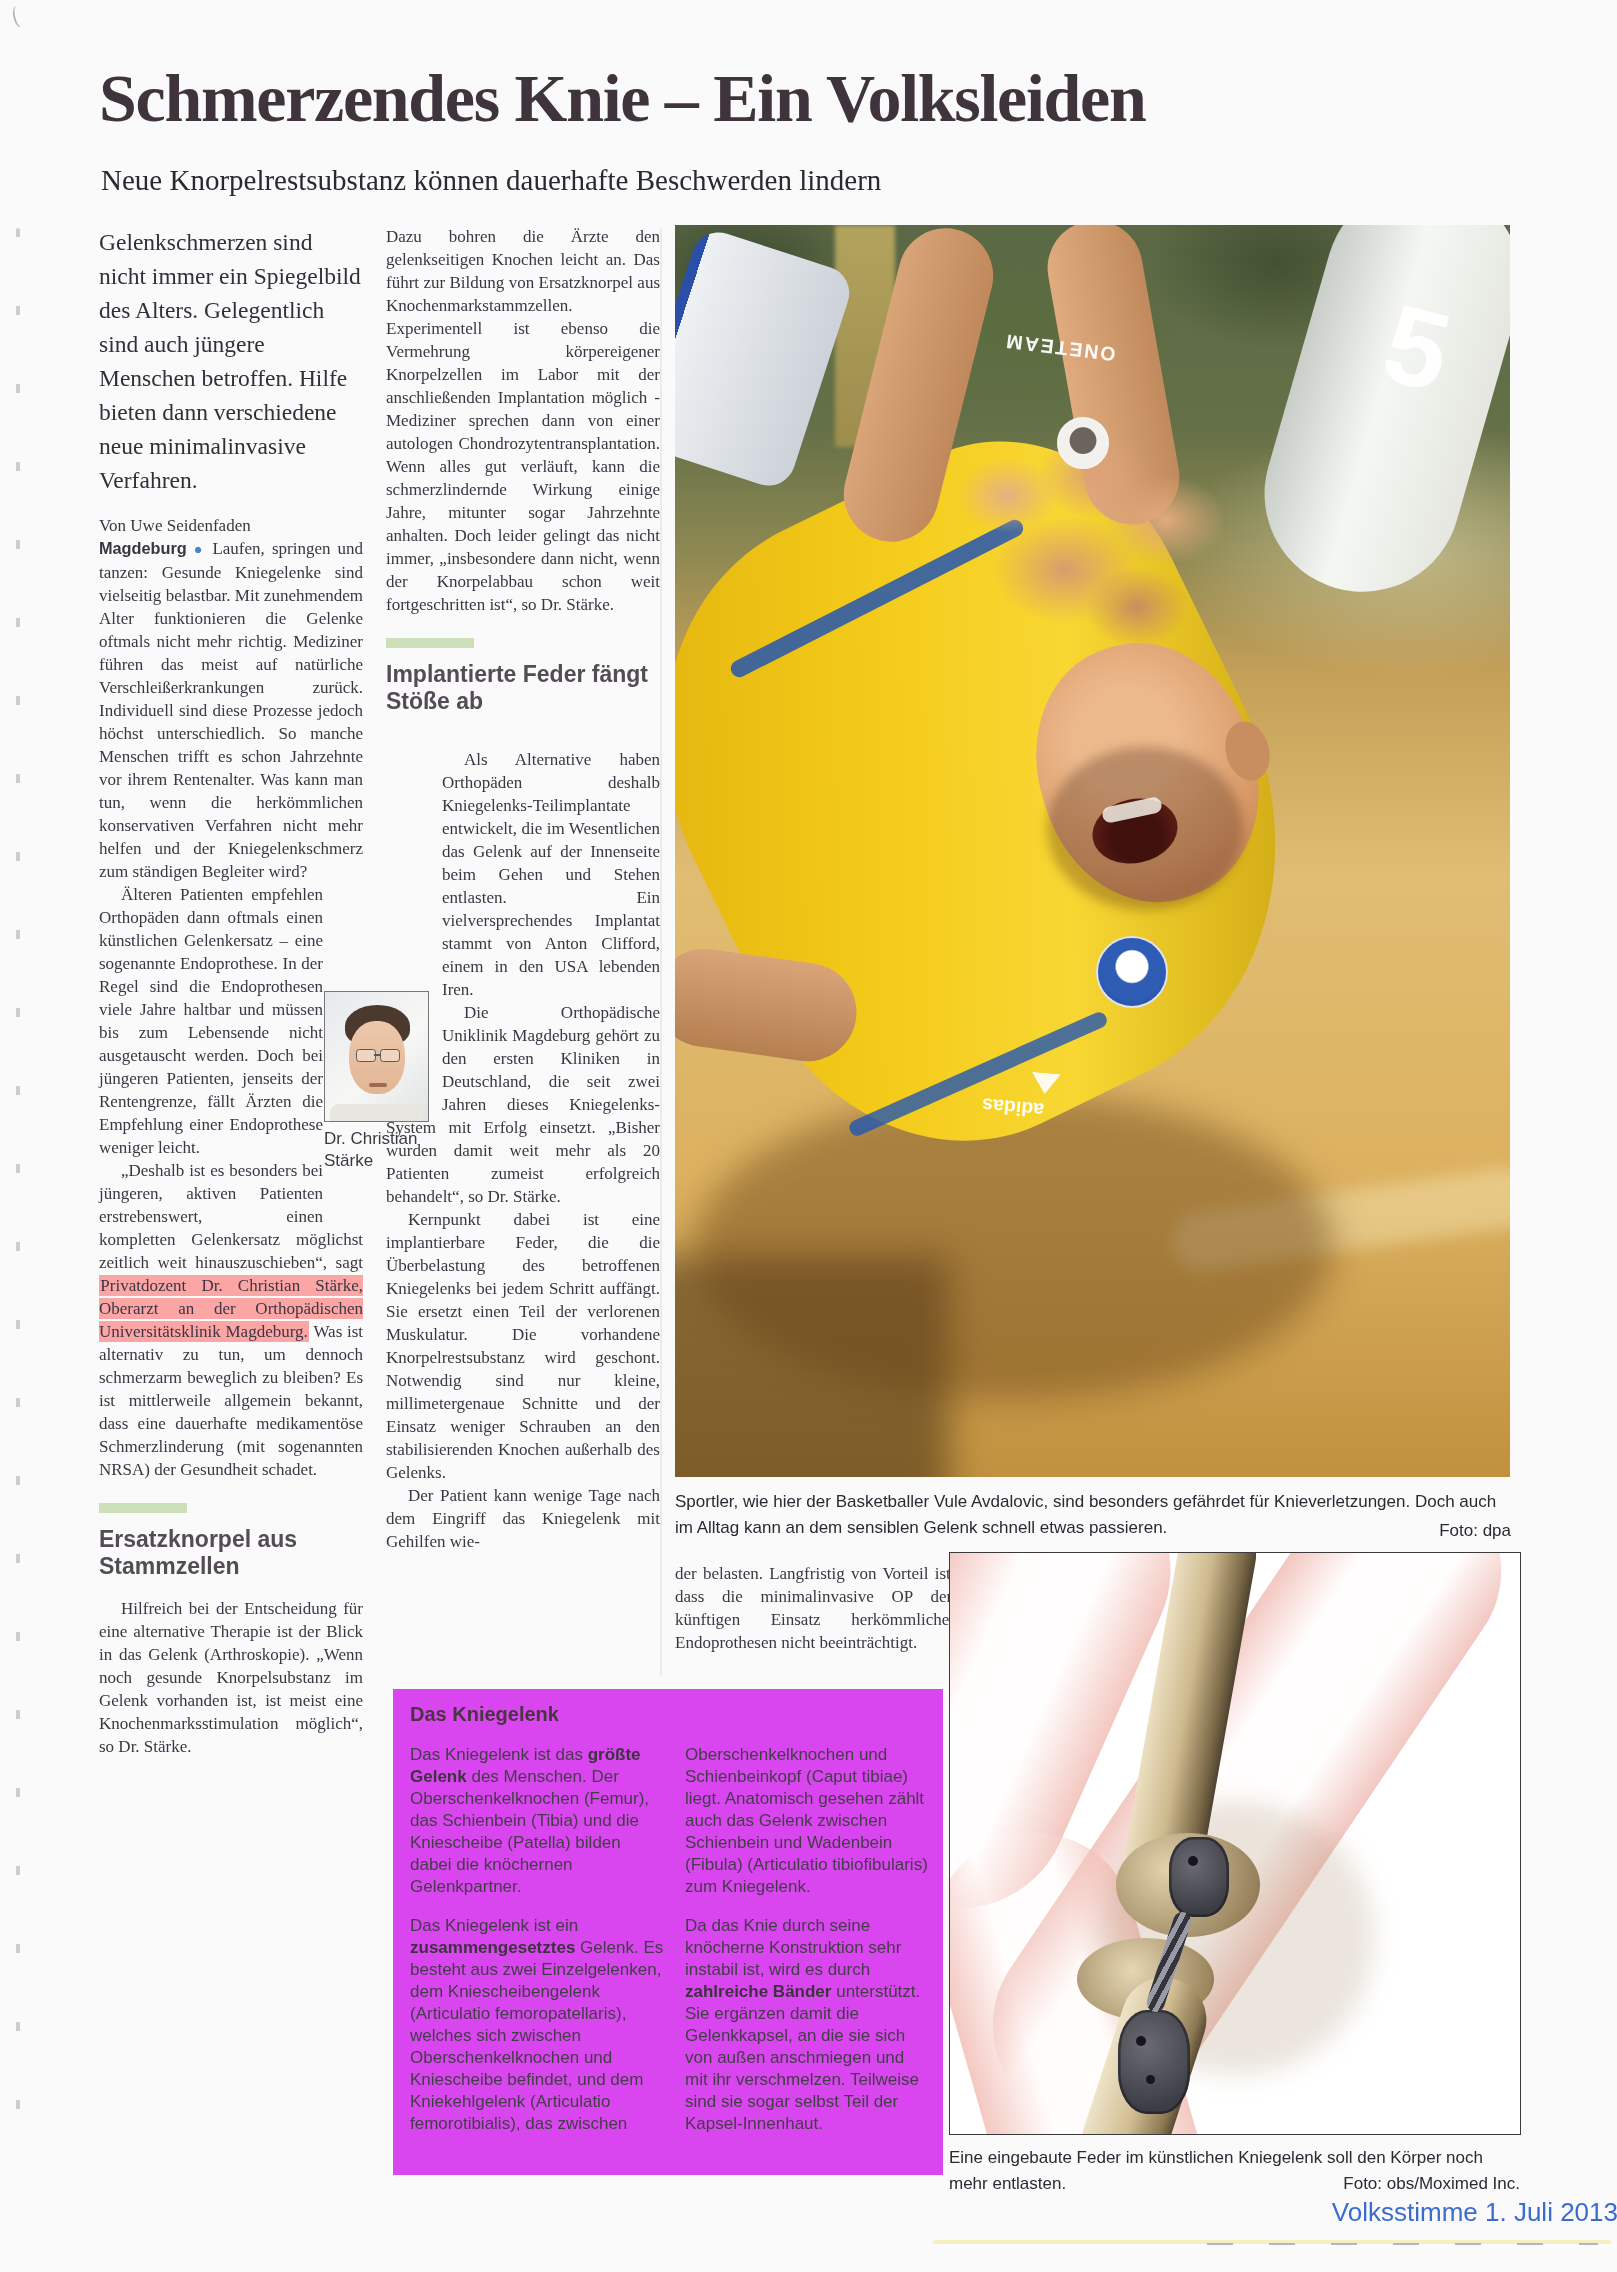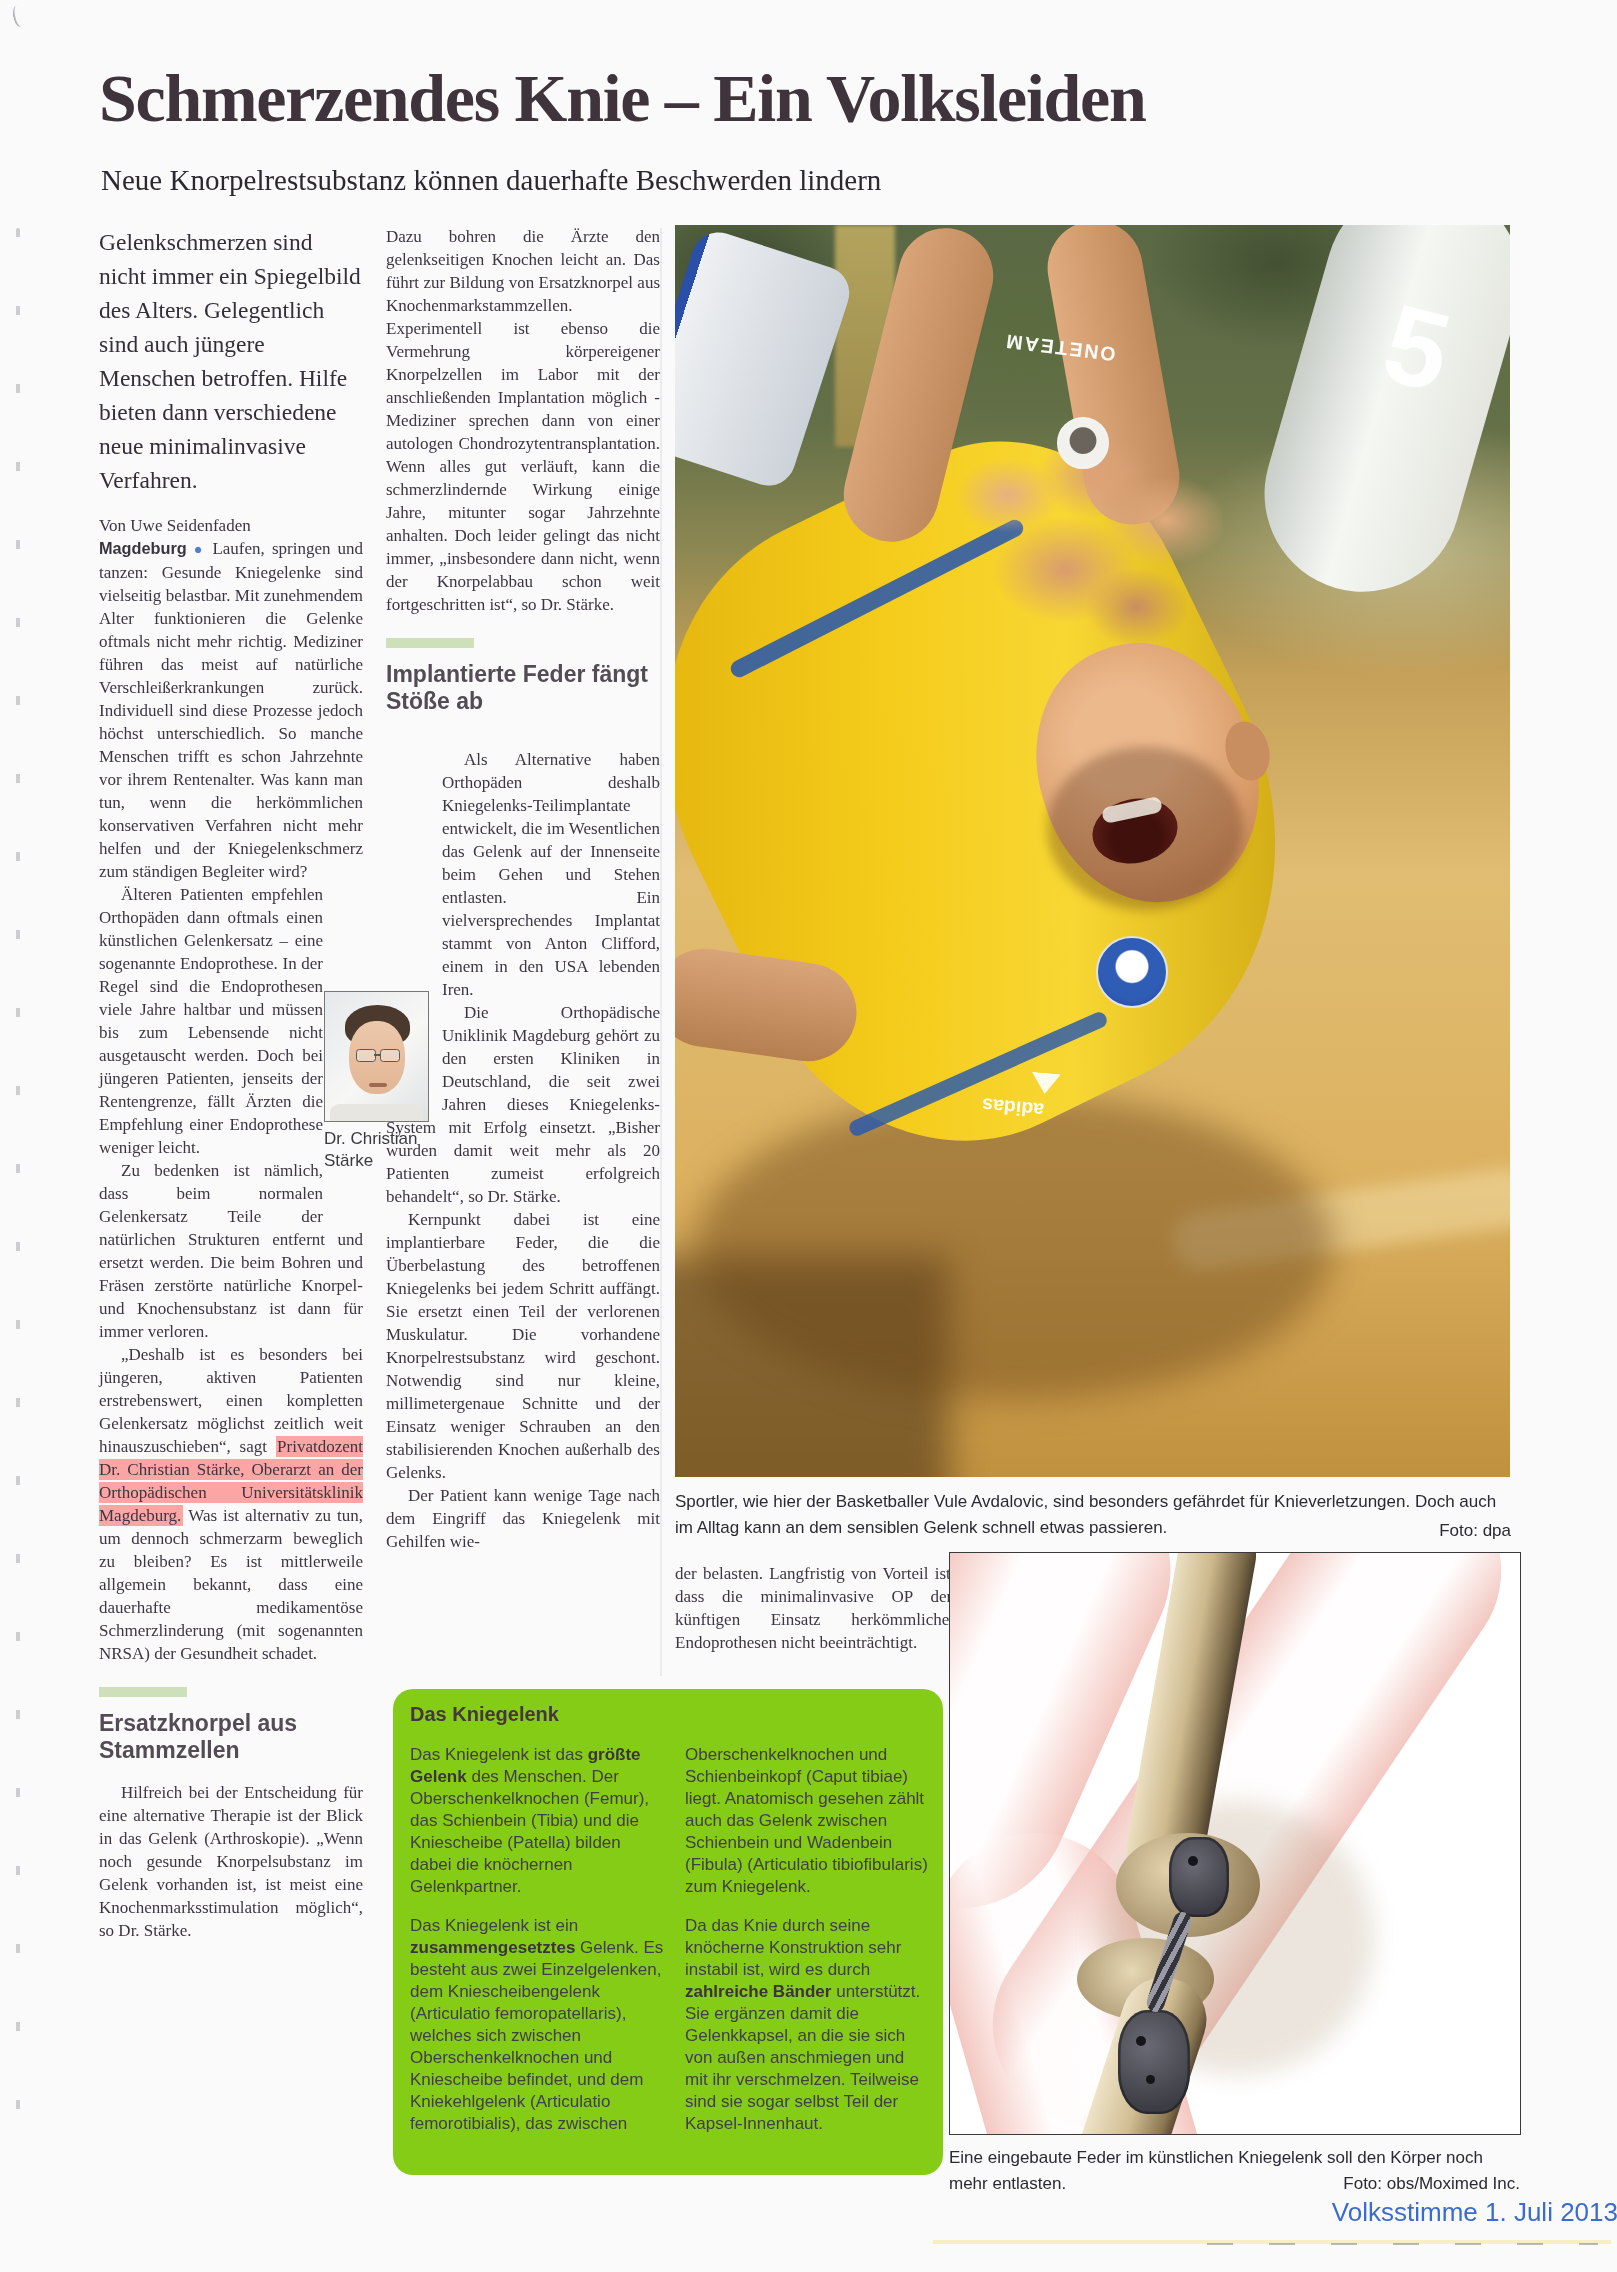--- a/index.html
+++ b/index.html
@@ -19,21 +19,21 @@
   .bluedot{color:#4d7fd6;font-size:14.4px;}
   .subhead-divider{width:88px;height:9.8px;background:#cde0ba;margin:22px 0 13px 0;}
   .subhead{font-family:"Liberation Sans",sans-serif;font-weight:bold;font-size:23px;line-height:27px;
            color:#544c55;text-align:left;margin:0 0 17px 0;}
   .hl{background:#fca5a5;padding:0.7px 1.3px;}
   .caption{font-family:"Liberation Sans",sans-serif;font-size:17px;line-height:26px;color:#2b2a33;text-align:left;}
   .credit{position:absolute;right:0;bottom:0;font-family:"Liberation Sans",sans-serif;font-size:17px;color:#2b2a33;}
   .wrap-spacer-r{float:right;width:40px;height:189px;margin-top:150px;}
   .wrap-spacer-l{float:left;width:56px;height:202px;margin-top:150px;}
   
-  .infobox{background:#84cc16;border-radius:20px;}
+  .infobox{background:#d946ef;}
   .infobox .ib-title{font-family:"Liberation Sans",sans-serif;font-weight:bold;font-size:20px;color:#473640;}
   .ib-col{font-family:"Liberation Sans",sans-serif;font-size:17px;line-height:22px;color:#433d47;text-align:left;}
   .ib-col p{margin:0 0 17px 0;}
   .ib-col b{color:#3c333e;}
   
   .footer{width:100%;text-align:right;font-family:"Liberation Sans",sans-serif;font-size:26px;color:#3a6cd0;}
   
   .ph{overflow:hidden;}
   .round{border-radius:50%;}
   .portrait-cap{font-family:"Liberation Sans",sans-serif;font-size:17px;line-height:22px;color:#3a3a40;}
@@ -52,21 +52,20 @@
   <div class="abs" style="left:1207px;top:2243px;width:391px;height:2px;background:repeating-linear-gradient(90deg,rgba(90,90,100,.4) 0 26px,transparent 26px 62px);"></div>
 
   <div class="abs headline" style="left:99px;top:64px;">Schmerzendes Knie – Ein Volksleiden</div>
   <div class="abs subtitle" style="left:101px;top:164px;">Neue Knorpelrestsubstanz können dauerhafte Beschwerden lindern</div>
 
   <div class="abs body-col" style="left:99px;top:225px;width:264px;">
     <div class="lead">Gelenkschmerzen sind nicht immer ein Spiegelbild des Alters. Gelegentlich sind auch jüngere Menschen betroffen. Hilfe bieten dann verschiedene neue minimalinvasive Verfahren.</div>
     <div class="byline">Von Uwe Seidenfaden</div>
     <p><span class="dateline">Magdeburg</span> <span class="bluedot">●</span> <span>Laufen, springen und tanzen: Gesunde Kniegelenke sind vielseitig belastbar. Mit zunehmendem Alter funktionieren die Gelenke oftmals nicht mehr richtig. Mediziner führen das meist auf natürliche Verschleißerkrankungen zurück. Individuell sind diese Prozesse jedoch höchst unterschiedlich. So manche Menschen trifft es schon Jahrzehnte vor ihrem Rentenalter. Was kann man tun, wenn die herkömmlichen konservativen Verfahren nicht mehr helfen und der Kniegelenkschmerz zum ständigen Begleiter wird?</span></p>
     <p class="ind"><span class="wrap-spacer-r"></span><span>Älteren Patienten empfehlen Orthopäden dann oftmals einen künstlichen Gelenkersatz – eine sogenannte Endoprothese. In der Regel sind die Endoprothesen viele Jahre haltbar und müssen bis zum Lebensende nicht ausgetauscht werden. Doch bei jüngeren Patienten, jenseits der Rentengrenze, fällt Ärzten die Empfehlung einer Endoprothese weniger leicht.</span></p>
-    <p class="ind"><span>Zu bedenken ist nämlich, dass beim normalen Gelenkersatz Teile der natürlichen Strukturen entfernt und ersetzt werden. Die beim Bohren und Fräsen zerstörte natürliche Knorpel- und Knochensubstanz ist dann für immer verloren.</span></p>
     <p class="ind"><span>„Deshalb ist es besonders bei jüngeren, aktiven Patienten erstrebenswert, einen kompletten Gelenkersatz möglichst zeitlich weit hinauszuschieben“, sagt </span><span class="hl">Privatdozent Dr. Christian Stärke, Oberarzt an der Orthopädischen Universitätsklinik Magdeburg.</span><span> Was ist alternativ zu tun, um dennoch schmerzarm beweglich zu bleiben? Es ist mittlerweile allgemein bekannt, dass eine dauerhafte medikamentöse Schmerzlinderung (mit sogenannten NRSA) der Gesundheit schadet.</span></p>
     <div class="subhead-divider"></div>
     <div class="subhead">Ersatzknorpel aus Stammzellen</div>
     <p class="ind"><span>Hilfreich bei der Entscheidung für eine alternative Therapie ist der Blick in das Gelenk (Arthroskopie). „Wenn noch gesunde Knorpelsubstanz im Gelenk vorhanden ist, ist meist eine Knochenmarksstimulation möglich“, so Dr. Stärke.</span></p>
   </div>
 
   <div class="abs body-col" style="left:386px;top:225px;width:274px;">
     <p><span>Dazu bohren die Ärzte den gelenkseitigen Knochen leicht an. Das führt zur Bildung von Ersatzknorpel aus Knochenmarkstammzellen. Experimentell ist ebenso die Vermehrung körpereigener Knorpelzellen im Labor mit der anschließenden Implantation möglich - Mediziner sprechen dann von einer autologen Chondrozytentransplantation. Wenn alles gut verläuft, kann die schmerzlindernde Wirkung einige Jahre, mitunter sogar Jahrzehnte anhalten. Doch leider gelingt das nicht immer, „insbesondere dann nicht, wenn der Knorpelabbau schon weit fortgeschritten ist“, so Dr. Stärke.</span></p>
     <div class="subhead-divider"></div>
     <div class="subhead" style="margin-bottom:33px;">Implantierte Feder fängt Stöße ab</div>

